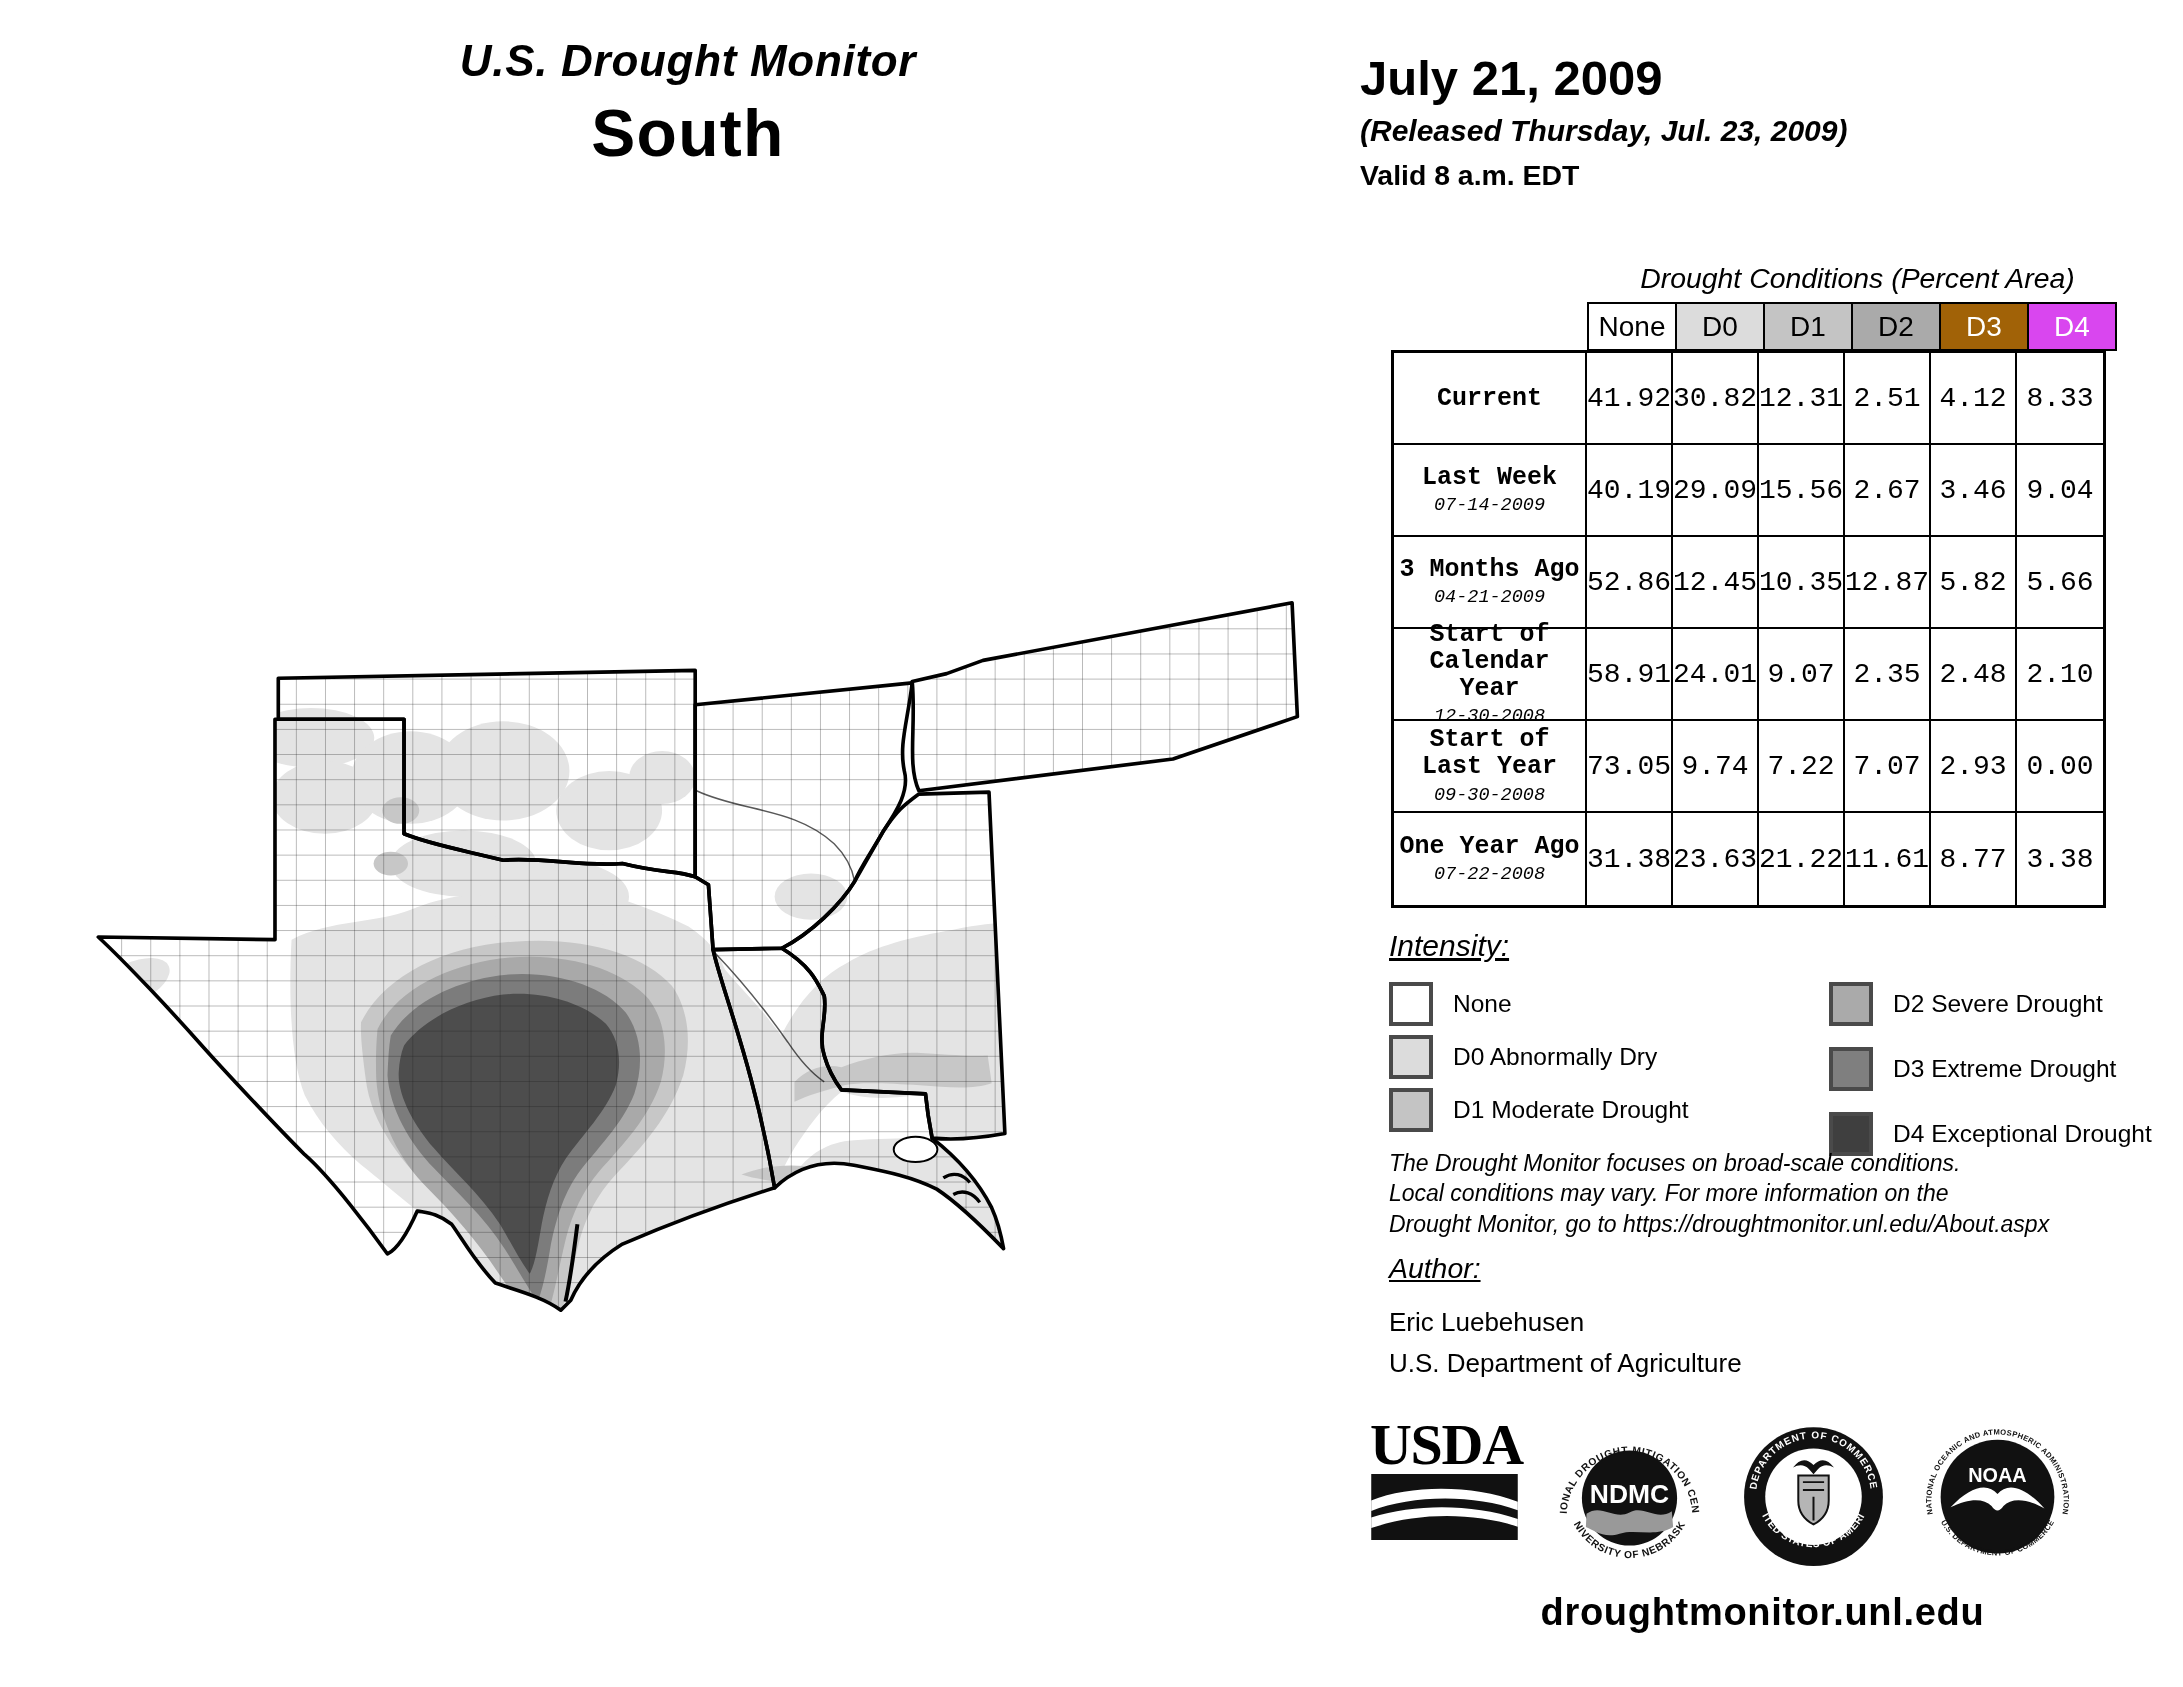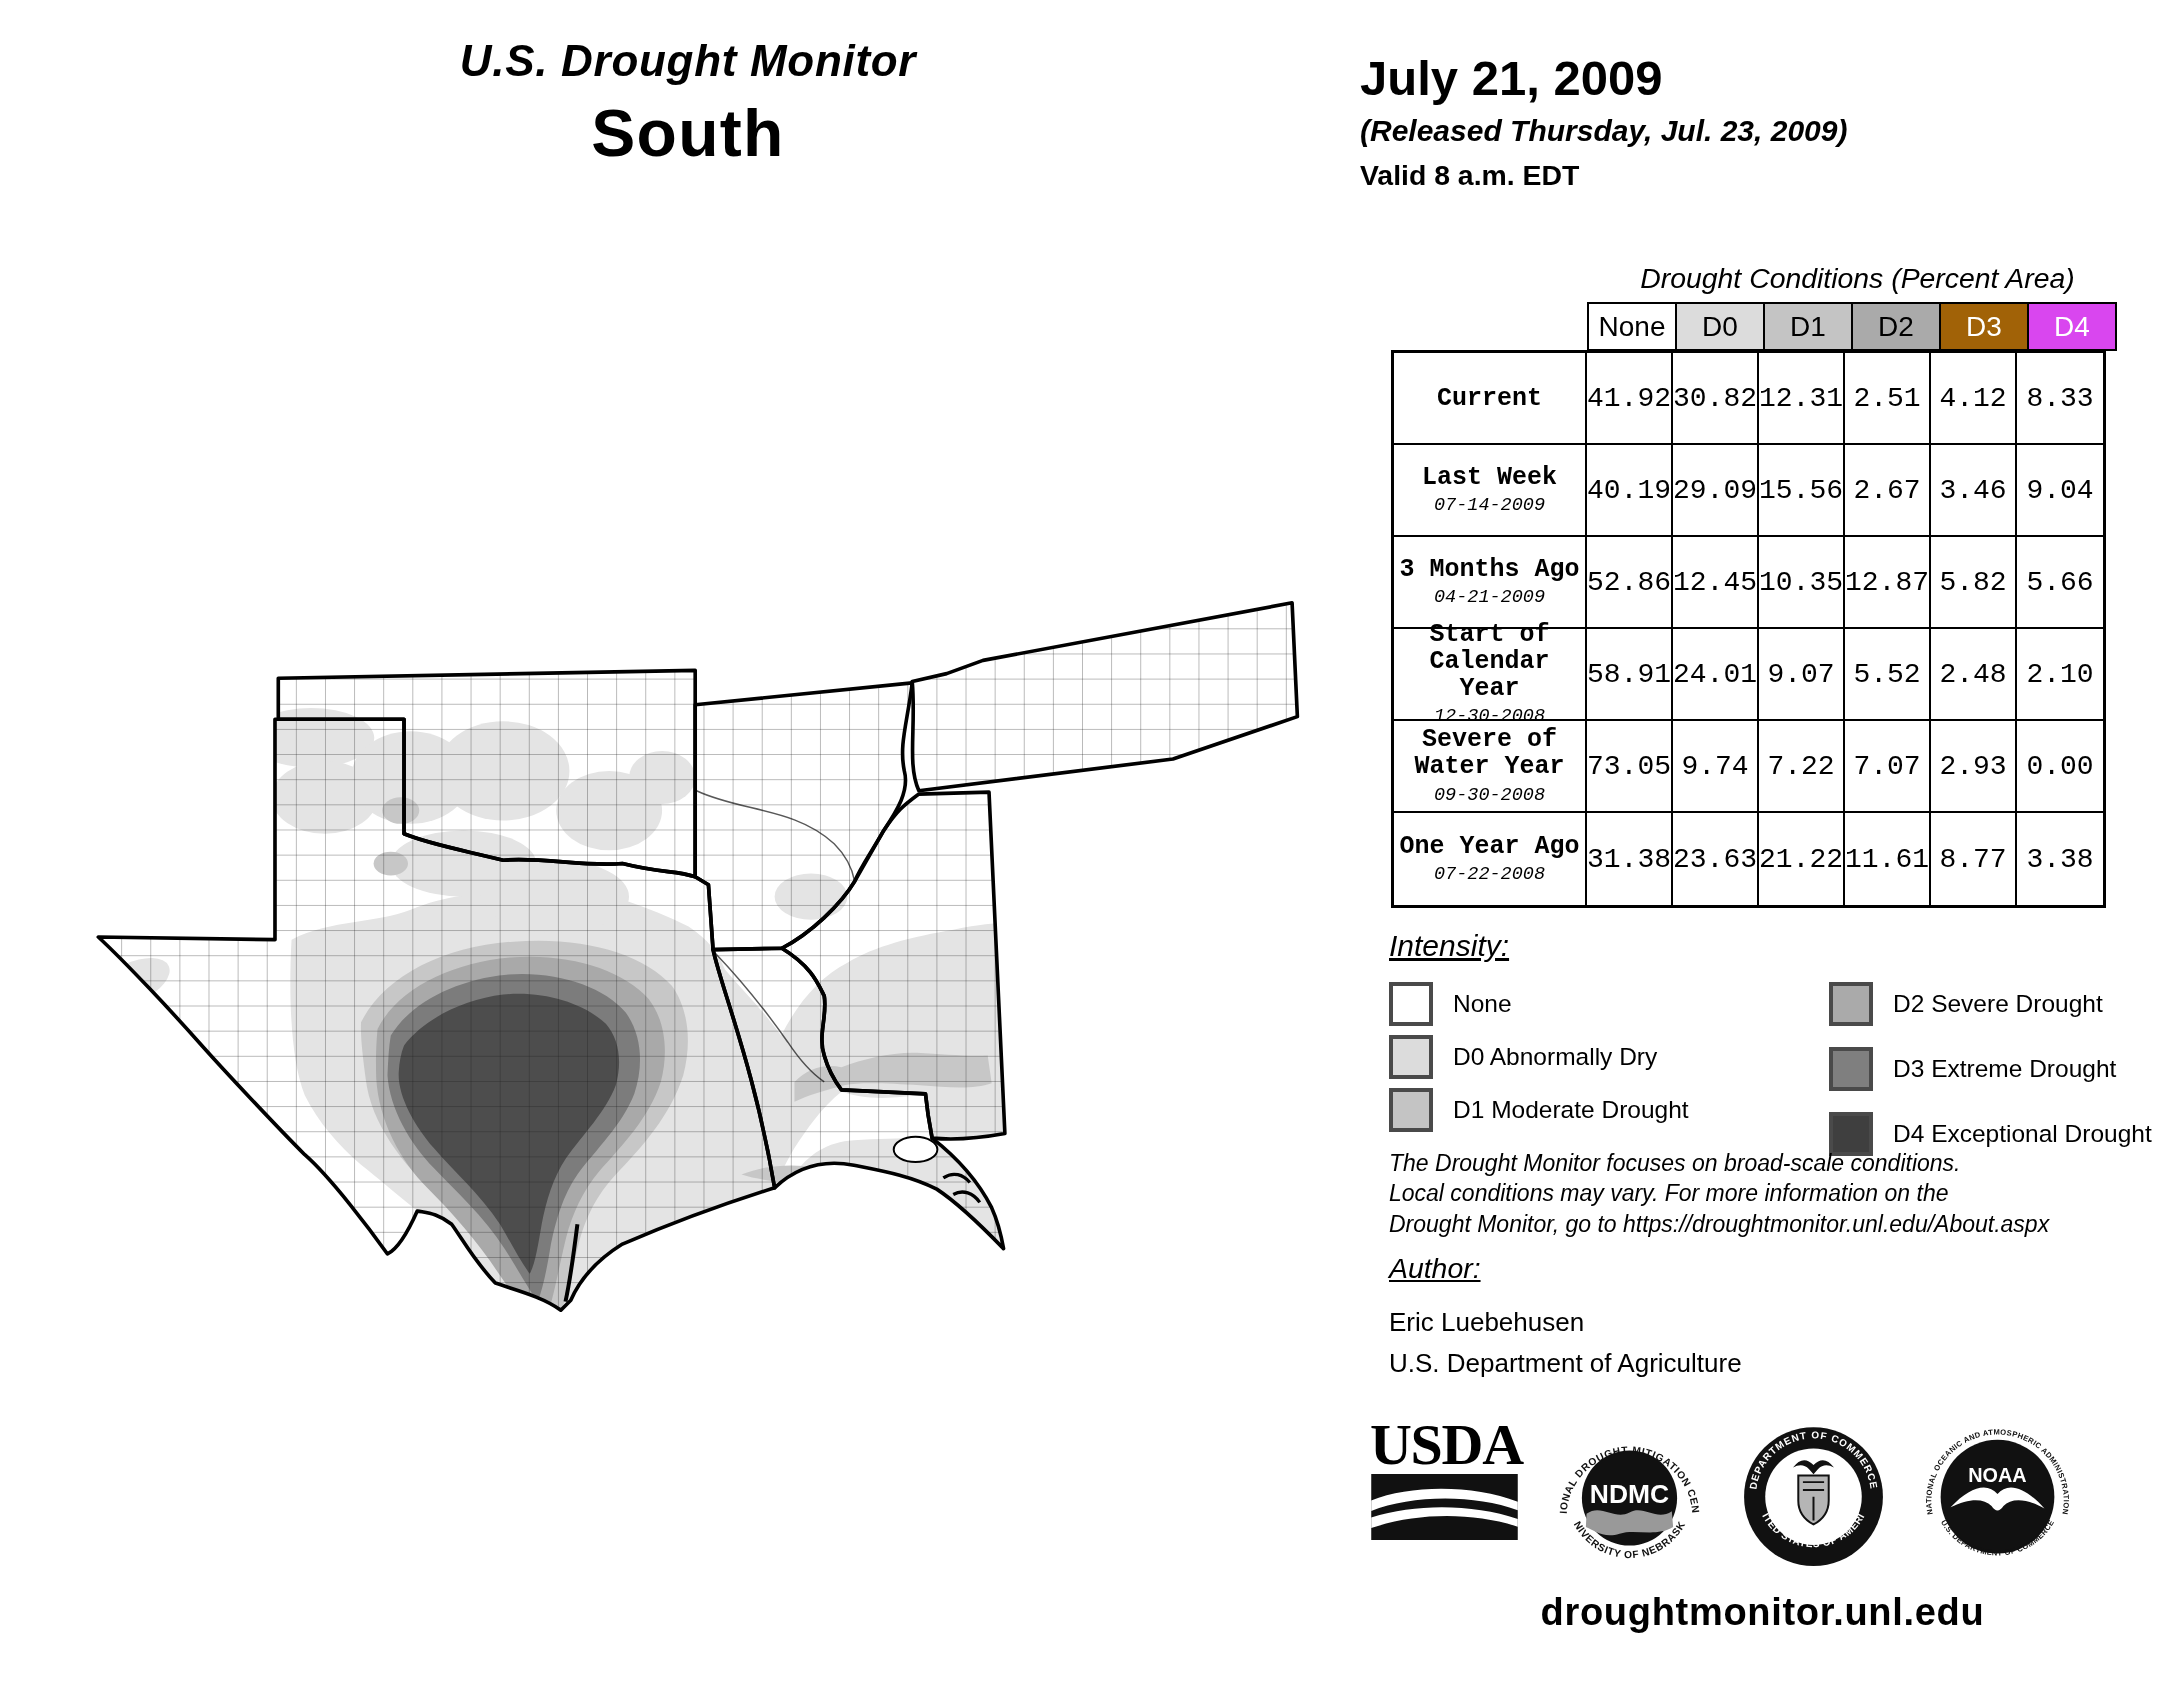--- a/index.html
+++ b/index.html
@@ -279,26 +279,26 @@
   <div class="cell val">5.82</div>
   <div class="cell val lastcol">5.66</div>
 
   <div class="cell rlabel">
     <span class="lbl">Start of Calendar Year</span>
     <span class="dt">12-30-2008</span>
   </div>
   <div class="cell val">58.91</div>
   <div class="cell val">24.01</div>
   <div class="cell val">9.07</div>
-  <div class="cell val">5.52</div>
+  <div class="cell val">2.35</div>
   <div class="cell val">2.48</div>
   <div class="cell val lastcol">2.10</div>
 
   <div class="cell rlabel">
-    <span class="lbl">Severe of Water Year</span>
+    <span class="lbl">Start of Last Year</span>
     <span class="dt">09-30-2008</span>
   </div>
   <div class="cell val">73.05</div>
   <div class="cell val">9.74</div>
   <div class="cell val">7.22</div>
   <div class="cell val">7.07</div>
   <div class="cell val">2.93</div>
   <div class="cell val lastcol">0.00</div>
 
   <div class="cell rlabel lastrow">

